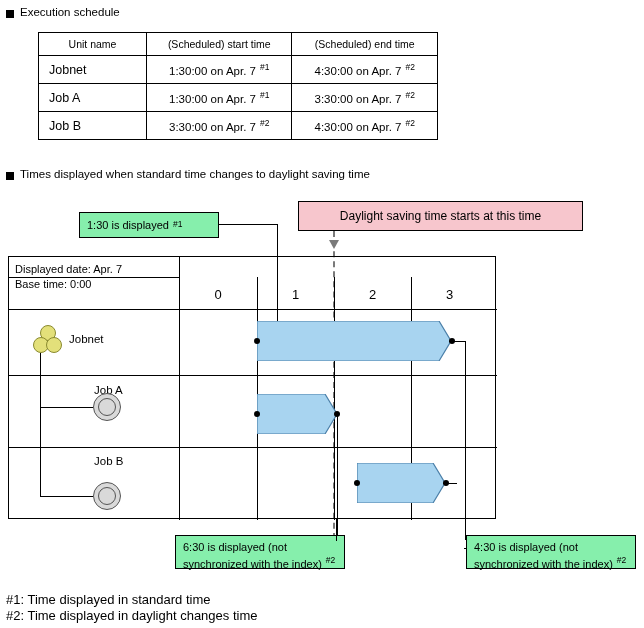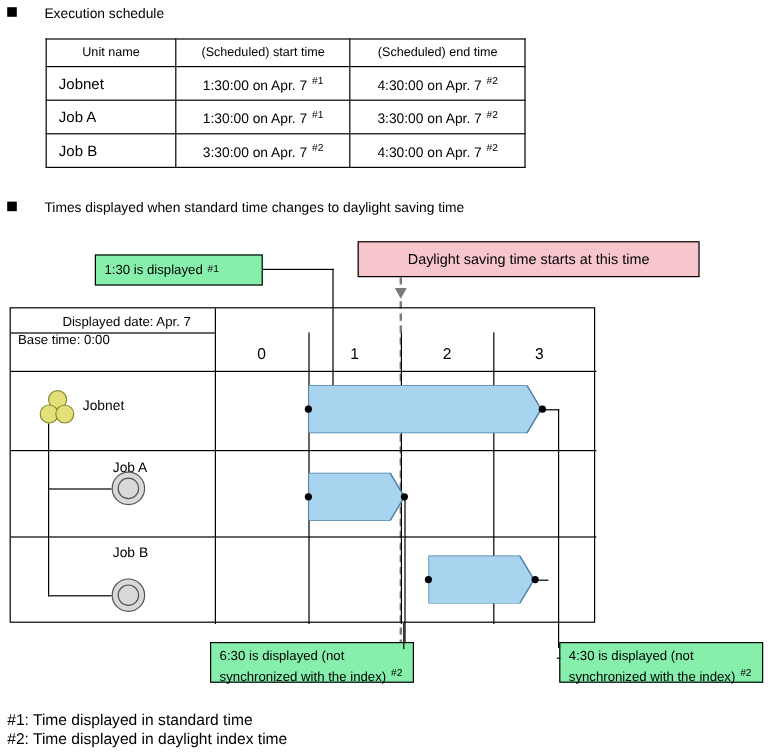--- a/index.html
+++ b/index.html
@@ -14,22 +14,22 @@
     font-family: "Liberation Sans", sans-serif;
     color: #000000;
     overflow: hidden;
   }
   .abs { position: absolute; }
 
   
   .section-heading {
     font-size: 11.5px;
     display: flex;
-    align-items: flex-start;
-    gap: 23px;
+    align-items: flex-end;
+    gap: 6px;
     white-space: nowrap;
   }
   .sq {
     width: 8px; height: 8px;
     background: #000;
     display: inline-block;
   }
 
   
   table.sched {
@@ -237,21 +237,21 @@
 
 <div class="abs callout pink" style="left:298px; top:201px; width:285px; height:30px;">
   <span>Daylight saving time starts at this time</span>
 </div>
 
 <div class="abs dst-line" style="left:333px; top:231px; height:318px;"></div>
 <div class="abs dst-arrow" style="left:329px; top:240px;"></div>
 
 <div class="abs gantt" style="left:8px; top:256px; width:488px; height:263px;">
 
-  <div class="info-line" style="left:6px; top:6px;margin-left:37px;">Displayed date: Apr. 7</div>
+  <div class="info-line" style="left:6px; top:6px;">Displayed date: Apr. 7</div>
   <div class="info-line" style="left:6px; top:21px;">Base time: 0:00</div>
 
   <div class="hline" style="left:0; top:20px; width:170px; height:1px;"></div>
   <div class="hline" style="left:0; top:52px; width:488px; height:1px;"></div>
   <div class="hline" style="left:0; top:118px; width:488px; height:1px;"></div>
   <div class="hline" style="left:0; top:190px; width:488px; height:1px;"></div>
 
   <div class="vline" style="left:170px; top:0; width:1px; height:263px;"></div>
   <div class="vline" style="left:248px; top:20px; width:1px; height:243px;"></div>
   <div class="vline" style="left:325px; top:20px; width:1px; height:243px;"></div>
@@ -320,13 +320,13 @@
 
 <div class="abs callout" style="left:466px; top:535px; width:170px; height:34px;">
   <span>4:30 is displayed (not</span><br>
   <span>synchronized with the index)</span><span class="sup">#2</span>
 </div>
 
 <div class="abs leader" style="left:336px; top:519px; width:1px; height:22px;"></div>
 <div class="abs leader" style="left:464px; top:548px; width:3px; height:1px;"></div>
 
 <div class="abs footnote" style="left:6px; top:592px;">#1: Time displayed in standard time</div>
-<div class="abs footnote" style="left:6px; top:608px;">#2: Time displayed in daylight index time</div>
+<div class="abs footnote" style="left:6px; top:608px;">#2: Time displayed in daylight changes time</div>
 
 </body></html>

